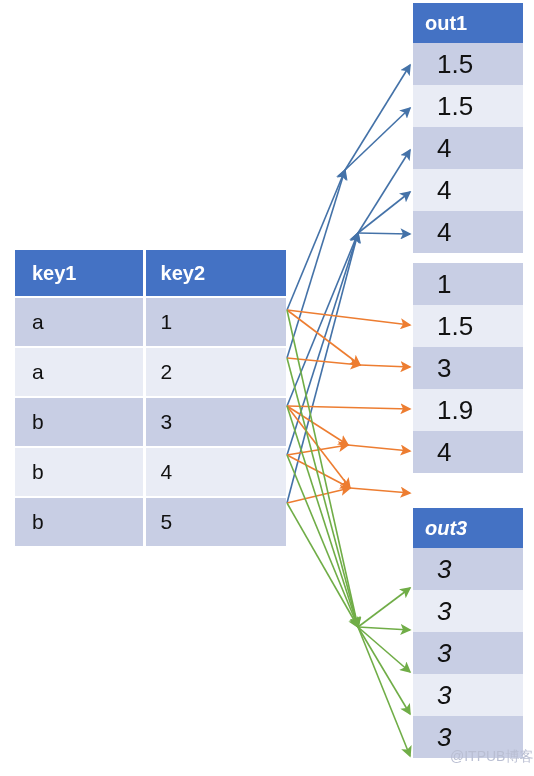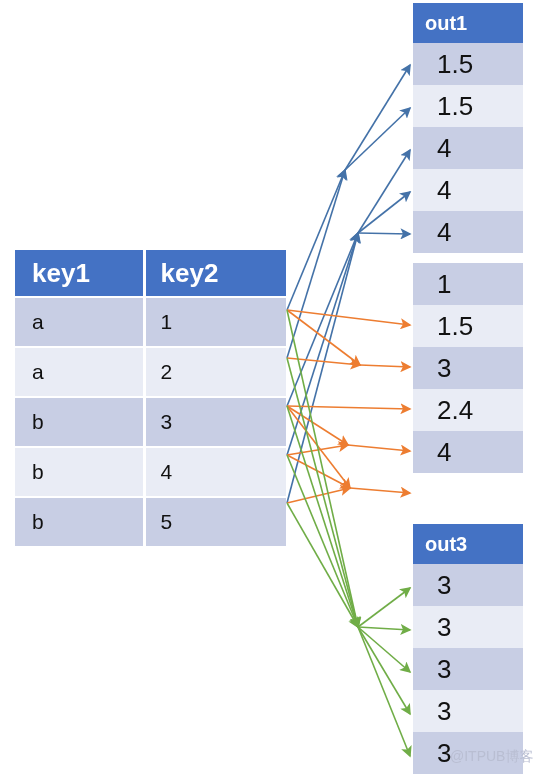--- a/index.html
+++ b/index.html
@@ -46,36 +46,36 @@
     overflow: hidden;
     white-space: nowrap;
   }
 
   
   #input-table {
     left: 15px;
     top: 250px;
     width: 271px;
   }
-  #input-table .tbl-head { height: 46px; font-size: 26px; }
+  #input-table .tbl-head { height: 46px; font-size: 20px; }
   #input-table .tbl-row  { height: 48px; font-size: 21px; }
   #input-table .c1 { width: 135px; padding-left: 17px; }
   #input-table .c2 { width: 152px; padding-left: 15px; }
   #input-table .splitcol {
     border-left: 3px solid #ffffff;
   }
   #input-table .rowgap { height: 2px; background:#ffffff; }
 
   
   .out-tbl { left: 413px; width: 110px; }
   .out-tbl .tbl-head { height: 40px; font-size: 20px; padding-left: 12px; }
   .out-tbl .tbl-row  { height: 42px; font-size: 26px; padding-left: 24px; }
   #out1 { top: 3px; }
   #out2 { top: 263px; }
-  #out3 { top: 524px; }
+  #out3 { top: 508px; font-style: italic; }
 
   
   #wires {
     position: absolute;
     left: 0; top: 0;
     width: 534px; height: 776px;
     pointer-events: none;
   }
 
   
@@ -206,21 +206,21 @@
   </div>
 
   <div class="tbl out-tbl" id="out2">
     <div class="rowgap"></div>
     <div class="tbl-row row-dark">1</div>
     <div class="rowgap"></div>
     <div class="tbl-row row-light">1.5</div>
     <div class="rowgap"></div>
     <div class="tbl-row row-dark">3</div>
     <div class="rowgap"></div>
-    <div class="tbl-row row-light">2.4</div>
+    <div class="tbl-row row-light">1.9</div>
     <div class="rowgap"></div>
     <div class="tbl-row row-dark">4</div>
   </div>
 
   <div class="tbl out-tbl" id="out3">
     <div class="tbl-head">out3</div>
     <div class="rowgap"></div>
     <div class="tbl-row row-dark">3</div>
     <div class="rowgap"></div>
     <div class="tbl-row row-light">3</div>

